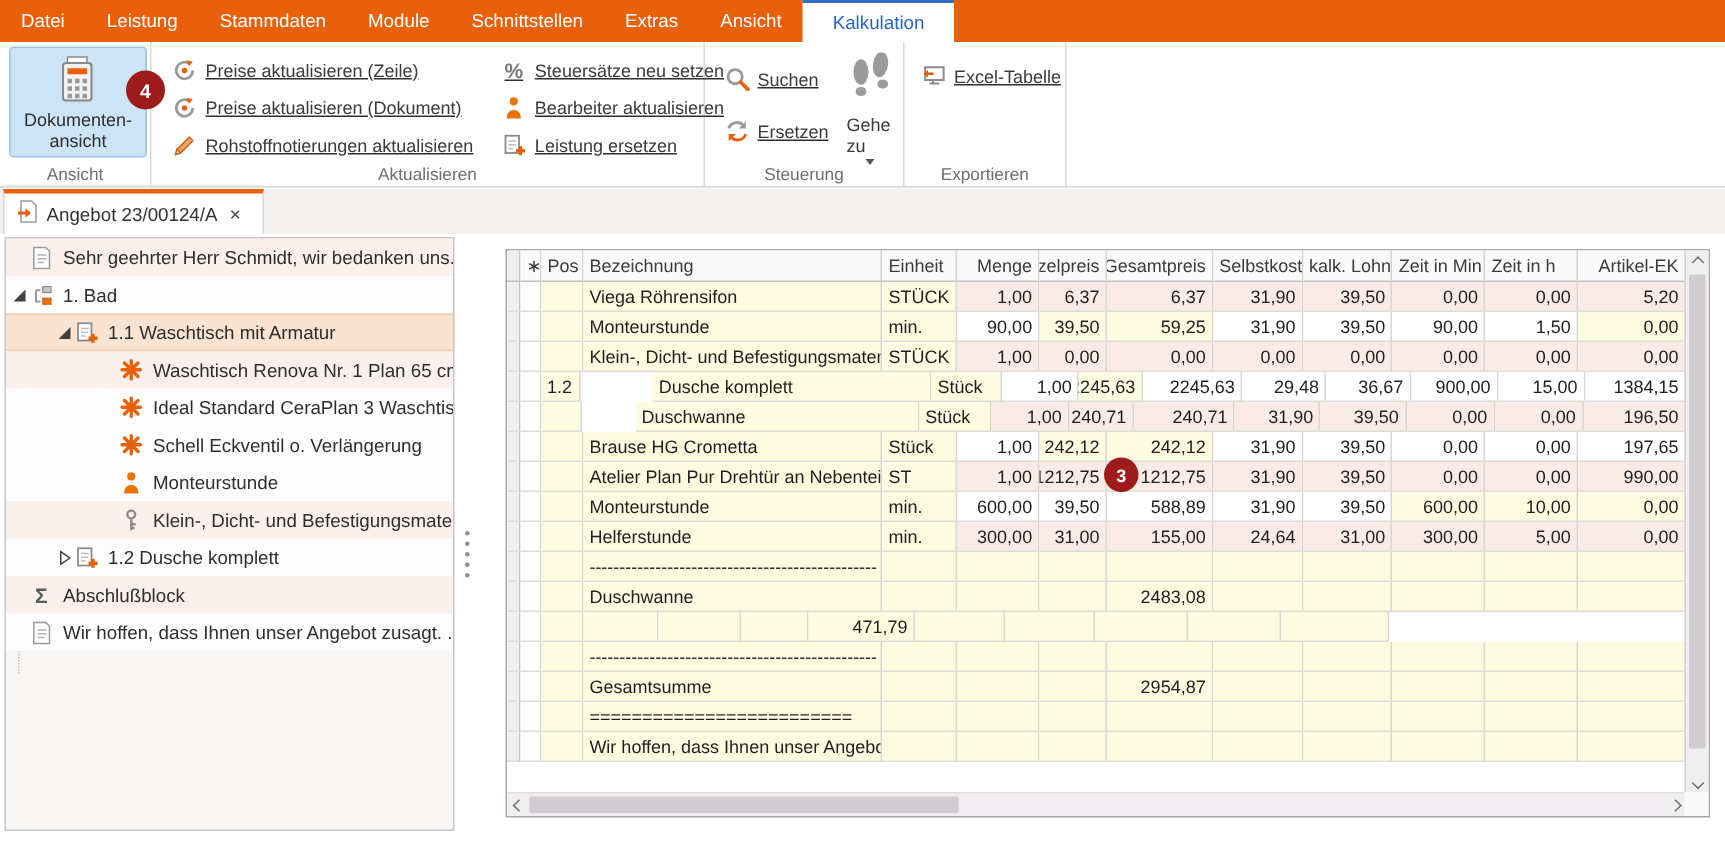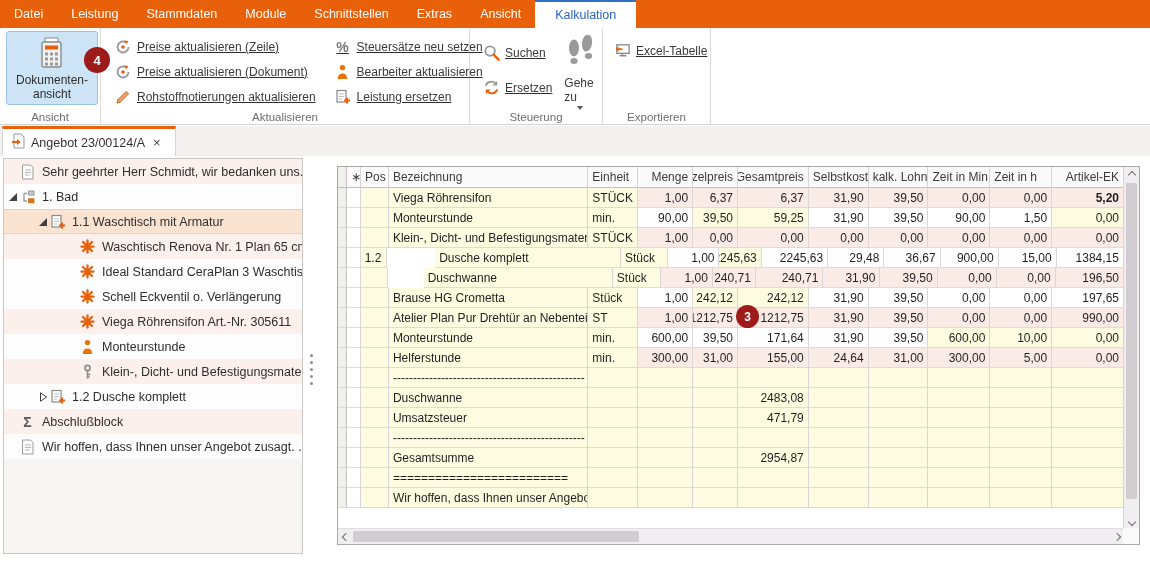--- a/index.html
+++ b/index.html
@@ -310,29 +310,20 @@
       </div>
       <div class="trow bg-white" style="padding-left: 63px;">
         <span class="texp"></span>
         <span class="ticon">
           <svg width="15" height="15" viewBox="0 0 16 16">
             <path d="M8 1.5v13M1.5 8h13M3.2 3.2l9.6 9.6M12.8 3.2L3.2 12.8" stroke="#E8600A" stroke-width="2.4" stroke-linecap="round"></path>
           </svg>
         </span>
         <span>Schell Eckventil o. Verlängerung</span>
       </div>
-      <div class="trow bg-pink" style="padding-left: 63px;">
-        <span class="texp"></span>
-        <span class="ticon">
-          <svg width="15" height="15" viewBox="0 0 16 16">
-            <path d="M8 1.5v13M1.5 8h13M3.2 3.2l9.6 9.6M12.8 3.2L3.2 12.8" stroke="#E8600A" stroke-width="2.4" stroke-linecap="round"></path>
-          </svg>
-        </span>
-        <span>Viega Röhrensifon Art.-Nr. 305611</span>
-      </div>
       <div class="trow bg-white" style="padding-left: 63px;">
         <span class="texp"></span>
         <span class="ticon">
           <svg width="15" height="16" viewBox="0 0 15 16">
             <circle cx="7.5" cy="3.6" r="2.7" fill="#E8740A"></circle>
             <path d="M2.8 15c0-4 2.2-5.6 4.7-5.6S12.2 11 12.2 15z" fill="#E8740A"></path>
           </svg>
         </span>
         <span>Monteurstunde</span>
       </div>
@@ -410,21 +401,21 @@
           <div class="dcell bg-y" style="width: 28px;"></div>
           <div class="dcell bg-y" style="width: 200px;">Viega Röhrensifon</div>
           <div class="dcell bg-y" style="width: 50px;">STÜCK</div>
           <div class="dcell bg-p num" style="width: 55px;">1,00</div>
           <div class="dcell bg-p num" style="width: 45px;">6,37</div>
           <div class="dcell bg-p num" style="width: 71px;">6,37</div>
           <div class="dcell bg-p num" style="width: 60px;">31,90</div>
           <div class="dcell bg-p num" style="width: 60px;">39,50</div>
           <div class="dcell bg-p num" style="width: 62px;">0,00</div>
           <div class="dcell bg-p num" style="width: 62px;">0,00</div>
-          <div class="dcell bg-p num" style="width: 72px; font-weight: bold;">5,20</div>
+          <div class="dcell bg-p num" style="width: 72px;">5,20</div>
         </div>
         <div class="drow">
           <div class="dcell ind" style="width: 7px;"></div>
           <div class="dcell bg-w" style="width: 14px;"></div>
           <div class="dcell bg-y" style="width: 28px;"></div>
           <div class="dcell bg-y" style="width: 200px;">Monteurstunde</div>
           <div class="dcell bg-y" style="width: 50px;">min.</div>
           <div class="dcell bg-w num" style="width: 55px;">90,00</div>
           <div class="dcell bg-y num" style="width: 45px;">39,50</div>
           <div class="dcell bg-y num" style="width: 71px;">59,25</div>
@@ -510,21 +501,21 @@
           <div class="dcell bg-p num" style="width: 72px;">990,00</div>
         </div>
         <div class="drow">
           <div class="dcell ind" style="width: 7px;"></div>
           <div class="dcell bg-w" style="width: 14px;"></div>
           <div class="dcell bg-y" style="width: 28px;"></div>
           <div class="dcell bg-y" style="width: 200px;">Monteurstunde</div>
           <div class="dcell bg-y" style="width: 50px;">min.</div>
           <div class="dcell bg-w num" style="width: 55px;">600,00</div>
           <div class="dcell bg-w num" style="width: 45px;">39,50</div>
-          <div class="dcell bg-w num" style="width: 71px;">171,64</div>
+          <div class="dcell bg-w num" style="width: 71px;">588,89</div>
           <div class="dcell bg-w num" style="width: 60px;">31,90</div>
           <div class="dcell bg-w num" style="width: 60px;">39,50</div>
           <div class="dcell bg-y num" style="width: 62px;">600,00</div>
           <div class="dcell bg-y num" style="width: 62px;">10,00</div>
           <div class="dcell bg-y num" style="width: 72px;">0,00</div>
         </div>
         <div class="drow">
           <div class="dcell ind" style="width: 7px;"></div>
           <div class="dcell bg-w" style="width: 14px;"></div>
           <div class="dcell bg-y" style="width: 28px;"></div>
@@ -566,21 +557,20 @@
           <div class="dcell bg-y num" style="width: 60px;"></div>
           <div class="dcell bg-y num" style="width: 60px;"></div>
           <div class="dcell bg-y num" style="width: 62px;"></div>
           <div class="dcell bg-y num" style="width: 62px;"></div>
           <div class="dcell bg-y num" style="width: 72px;"></div>
         </div>
         <div class="drow">
           <div class="dcell ind" style="width: 7px;"></div>
           <div class="dcell bg-w" style="width: 14px;"></div>
           <div class="dcell bg-y" style="width: 28px;"></div>
-          <div class="dcell bg-y" style="width: 200px;">Umsatzsteuer</div>
           <div class="dcell bg-y" style="width: 50px;"></div>
           <div class="dcell bg-y num" style="width: 55px;"></div>
           <div class="dcell bg-y num" style="width: 45px;"></div>
           <div class="dcell bg-y num" style="width: 71px;">471,79</div>
           <div class="dcell bg-y num" style="width: 60px;"></div>
           <div class="dcell bg-y num" style="width: 60px;"></div>
           <div class="dcell bg-y num" style="width: 62px;"></div>
           <div class="dcell bg-y num" style="width: 62px;"></div>
           <div class="dcell bg-y num" style="width: 72px;"></div>
         </div>

